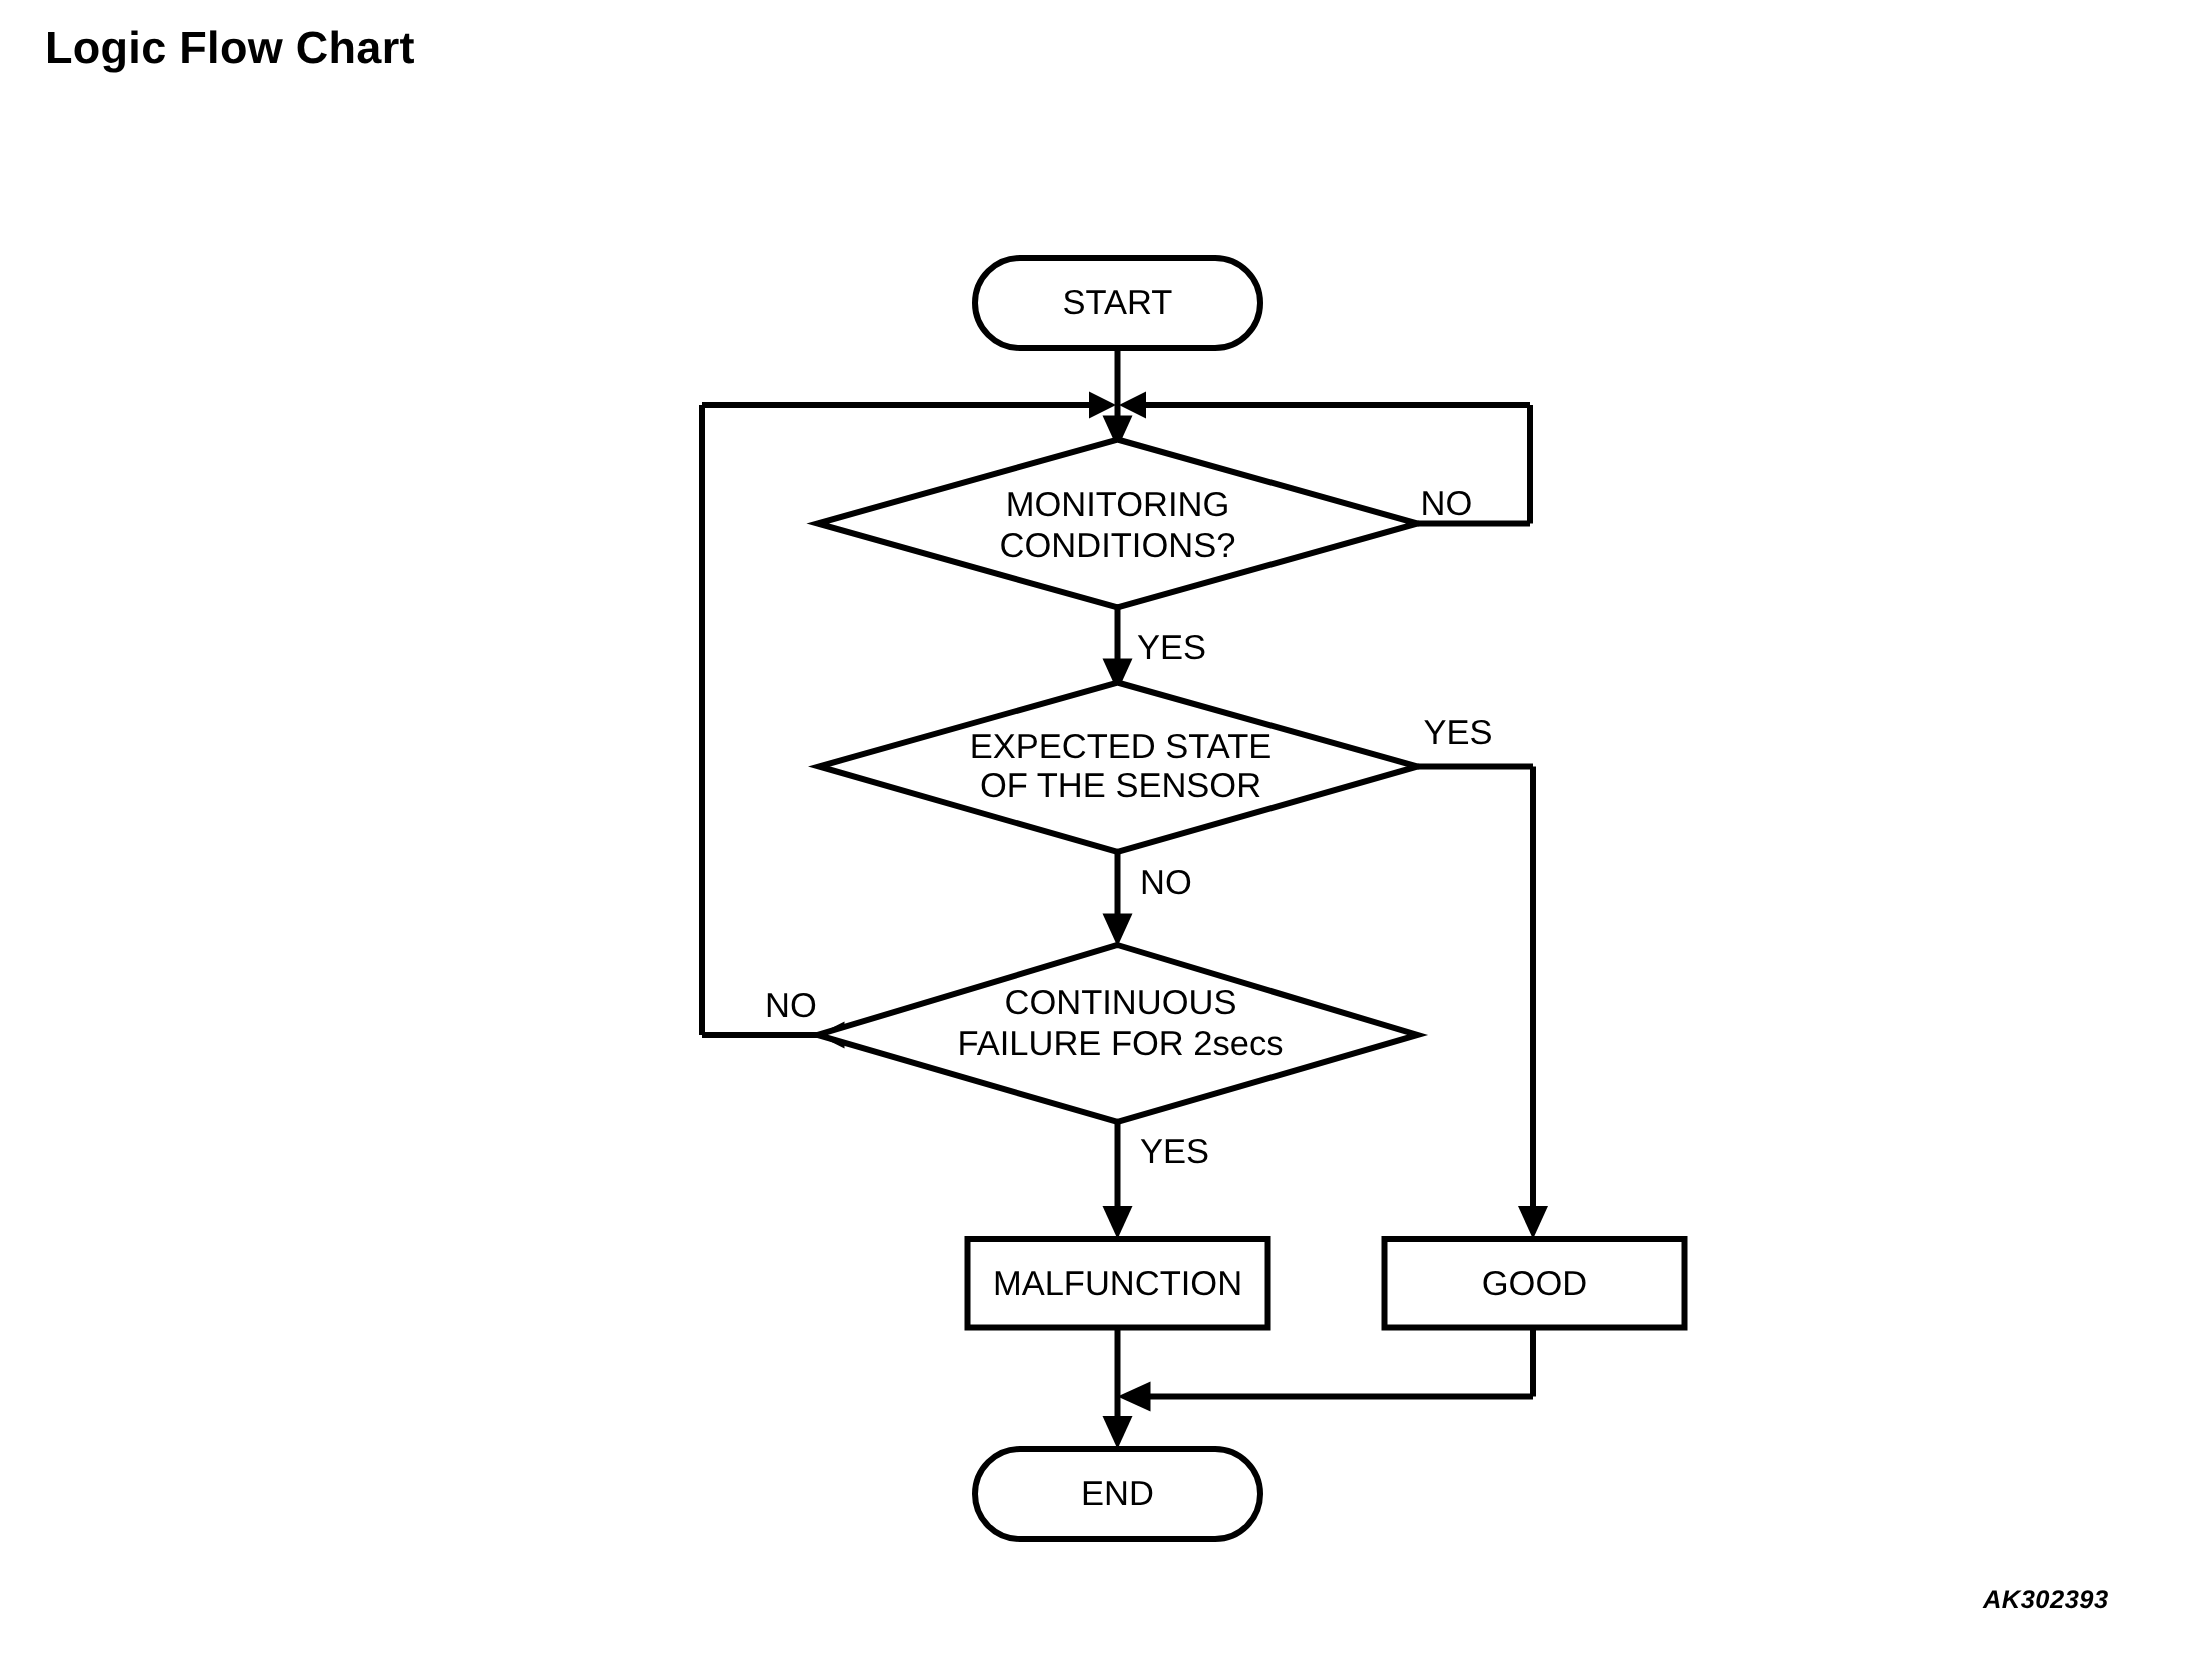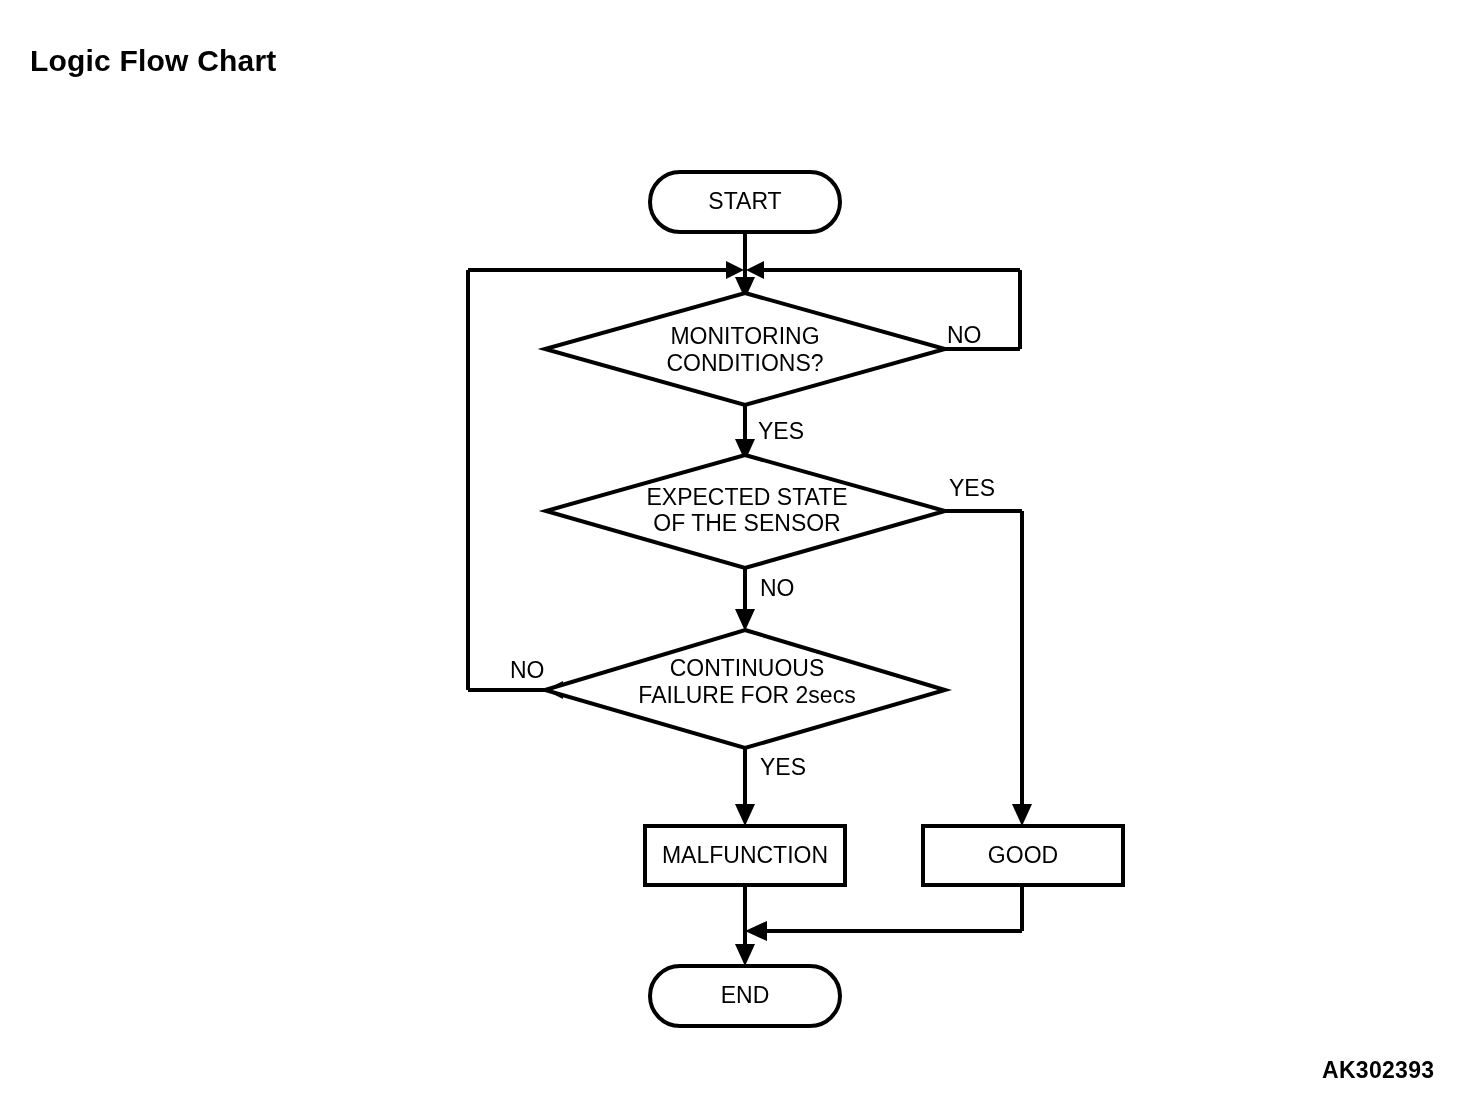--- a/index.html
+++ b/index.html
@@ -16,31 +16,31 @@
   }
   #page-title {
     position: absolute;
     left: 30px;
     top: 16px;
     font-size: 30px;
     font-weight: bold;
     color: #000000;
     letter-spacing: 0.2px;
     white-space: nowrap;
-    margin-top: 28px;
   }
   #figure-code {
     position: absolute;
     left: 1322px;
     top: 1057px;
-    font-size: 23px;
+    font-size: 17px;
     font-weight: bold;
     color: #000000;
     letter-spacing: 0.3px;
     white-space: nowrap;
+    font-style: italic;
   }
   #flow-svg {
     position: absolute;
     left: 0;
     top: 0;
     width: 1472px;
     height: 1104px;
   }
   .shape-outline {
     fill: #ffffff;

